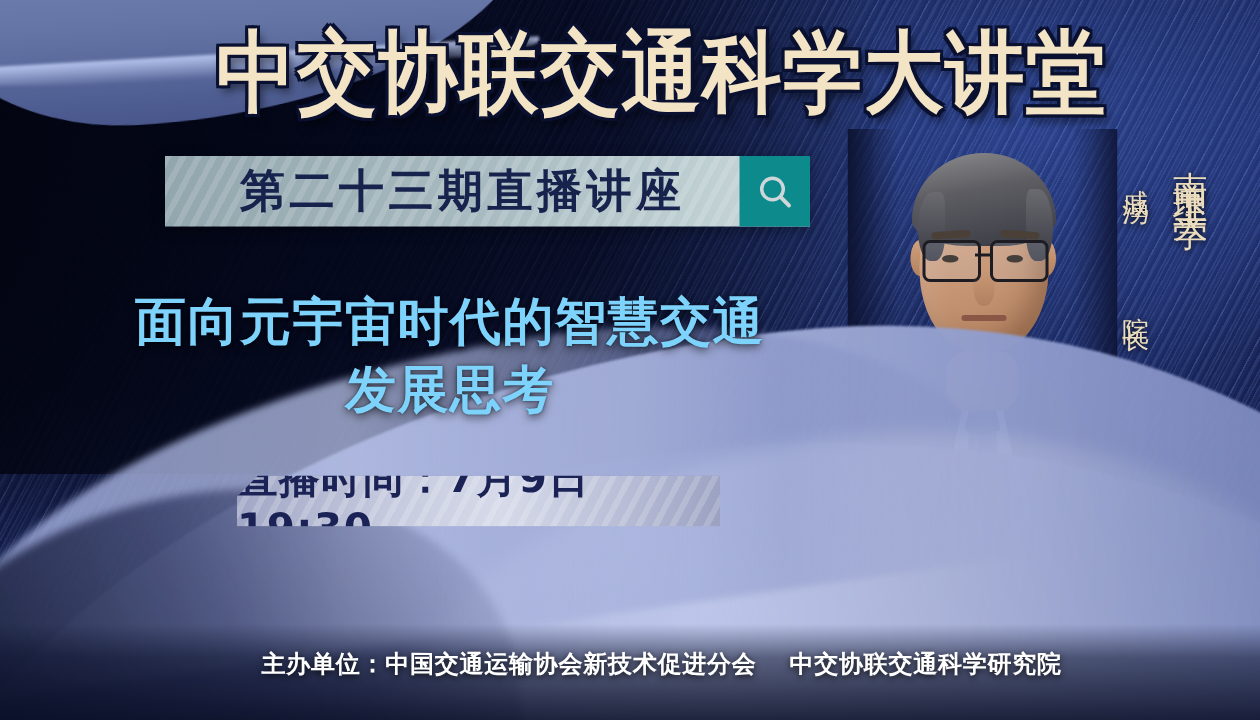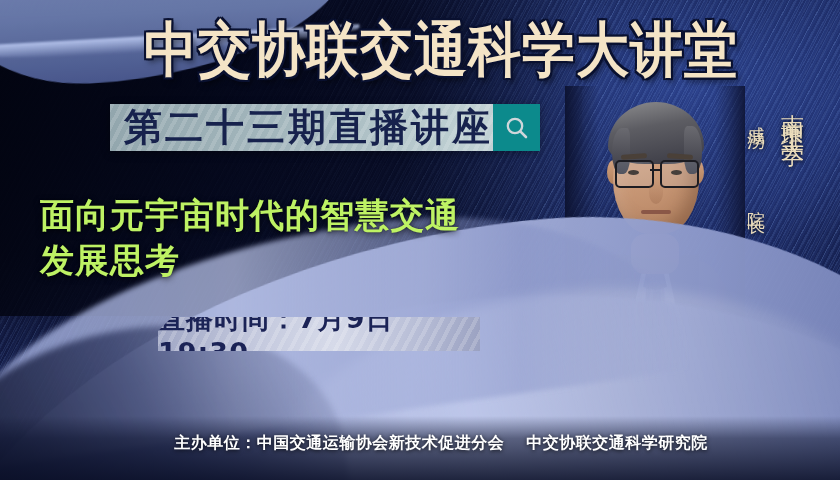--- a/index.html
+++ b/index.html
@@ -351,21 +351,21 @@
     display: flex;
     align-items: center;
     background:
       repeating-linear-gradient(118deg, rgba(255,255,255,0.14) 0 4px, rgba(255,255,255,0) 4px 9px),
       linear-gradient(100deg, #92a6ad 0%, #a7bac0 48%, #becfd2 82%, #c8d6d9 100%);
     box-shadow: 0 2px 8px rgba(0,0,0,0.35);
   }
   .subtitle-text {
     flex: 1;
     text-align: center;
-    font-size: 38px;
+    font-size: 30px;
     font-weight: 600;
     color: #17224d;
     letter-spacing: 3px;
     font-family: "DejaVu Sans", "Liberation Sans", sans-serif;
     padding-left: 14px;
   }
   .search-chip {
     width: 47px;
     height: 47px;
     background: #0c8a8c;
@@ -375,25 +375,25 @@
     flex: 0 0 47px;
   }
   .search-chip svg { display: block; }
 
   
   .topic {
     position: absolute;
     left: 40px;
     top: 192px;
     width: 520px;
-    text-align: left;
+    text-align: center;
     font-size: 34px;
     line-height: 46px;
     font-weight: 800;
-    color: #bef264;
+    color: #7dd3fc;
     letter-spacing: 1px;
     font-family: "DejaVu Sans", "Liberation Sans", sans-serif;
     text-shadow: 0 2px 6px rgba(0,0,0,0.6), 0 0 2px rgba(0,0,0,0.5);
   }
   .topic .l2 { display: block; font-family: Liberation Serif, serif; }
 
   
   .time-badge {
     position: absolute;
     left: 158px;

